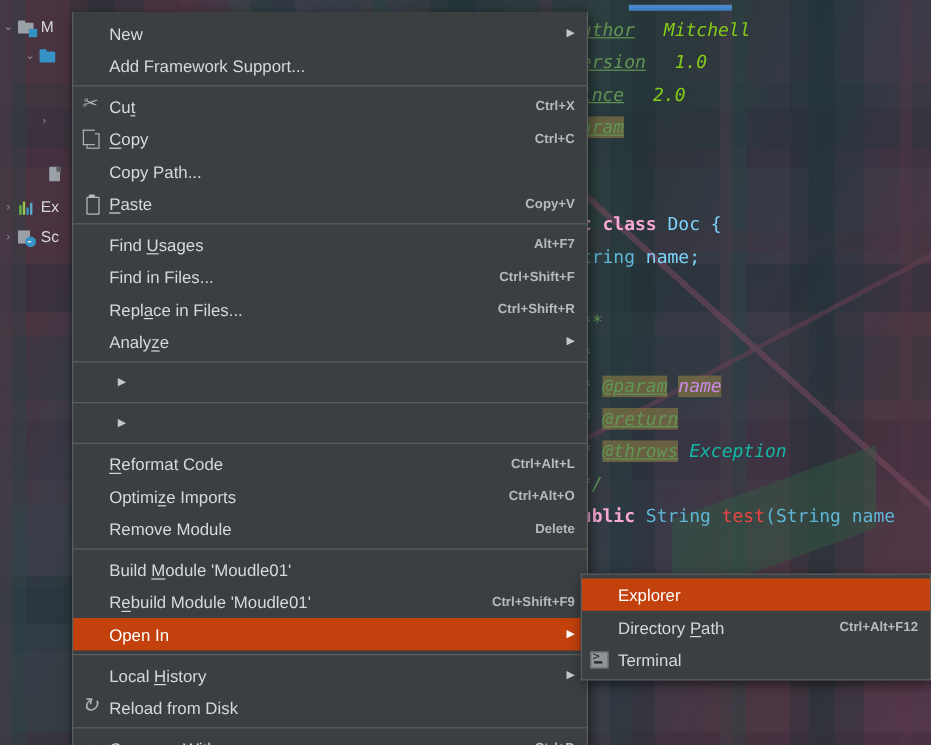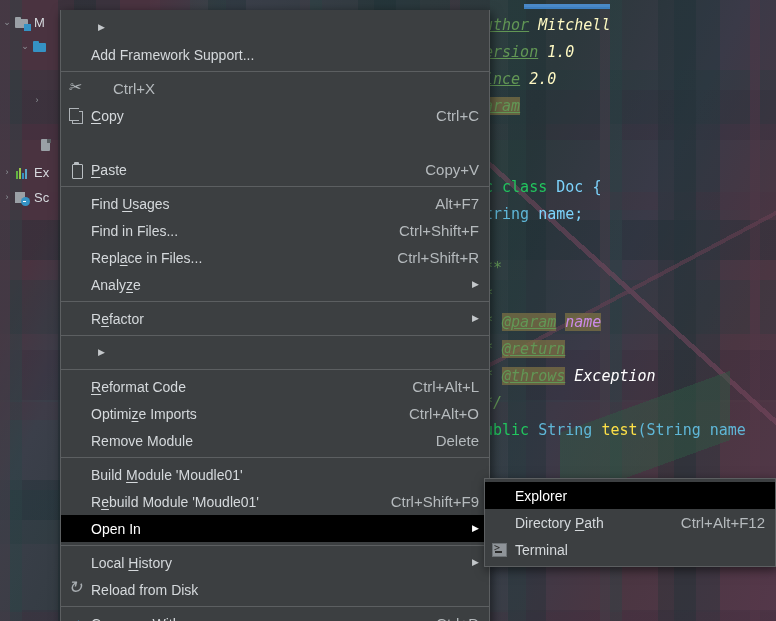--- a/index.html
+++ b/index.html
@@ -137,27 +137,27 @@
   
   .code {
     position: absolute; left: 484px; top: 12px; width: 292px; height: 609px;
     font-family: "DejaVu Sans Mono", monospace;
     font-size: 15px; line-height: 27px;
     white-space: pre;
   }
   .code-line { height: 27px; white-space: pre; }
   .cm  { color: #629755; font-style: italic; }
   .cmtag { color: #629755; font-style: italic; text-decoration: underline; }
-  .cmval { color: #fef9c3; font-style: italic; }
-  .kw2 { color: #22c55e; font-weight: normal; }
+  .cmval { color: #84cc16; font-style: italic; margin-left: 15px; }
+  .kw2 { color: #f9a8d4; font-weight: bold; }
   .typ { color: #5fb7d8; }
   .id  { color: #7dd3fc; }
   .par { color: #cb8ae8; font-style: italic; }
-  .exc { color: #ffffff; font-style: italic; margin-top: 19px; }
-  .mth { color: #fde047; }
+  .exc { color: #14b8a6; font-style: italic; margin-top: 19px; }
+  .mth { color: #ef4444; }
   .hl-olive { background: rgba(126,114,68,.72); }
 
   
   .gutter {
     position: absolute; left: 478px; top: 12px; width: 6px; height: 609px;
     background: rgba(49,51,53,.92);
   }
   .gutter-mark {
     position:absolute; left:0; width:6px; height:2px; background:#5c6164;
   }
@@ -174,26 +174,26 @@
     font-size: 14px;
   }
   .mi {
     position: relative; display: flex; align-items: center;
     height: 27px; padding: 0 10px 0 0; cursor: default;
   }
   .mi-icon {
     flex: 0 0 30px; width: 30px; height: 16px; position: relative;
   }
   .mi-label { flex: 1 1 auto; white-space: nowrap; color: #d5d9dc; }
-  .mi-key { flex: 0 0 auto; color: #b5babd; font-size: 15px; padding-left: 22px; }
+  .mi-key { flex: 0 0 auto; color: #b5babd; font-size: 11px; padding-left: 22px; font-weight: bold; }
   .mi-arrow {
     flex: 0 0 auto; width: 14px; text-align: right;
     color: #c4c8cb; font-size: 9px; line-height: 1;
   }
-  .mi.sel { background: #000000; }
+  .mi.sel { background: #c2410c; }
   .mi.sel .mi-label, .mi.sel .mi-key, .mi.sel .mi-arrow { color: #ffffff; }
   .u { text-decoration: underline; text-underline-offset: 2px; }
   .sep {
     height: 1px; background: #5c5f61; margin: 3px 0;
   }
 
   
   .ic { position:absolute; left:7px; top:0px; width:16px; height:16px; }
   .ic-cut::before {
     content:'\2702'; position:absolute; left:0; top:-2px;
@@ -312,42 +312,45 @@
     <div class="gutter-mark" style="top:140px;"></div>
     <div class="gutter-mark" style="top:258px;"></div>
     <div class="gutter-mark" style="top:432px;"></div>
   </div>
 
   <div class="code" id="code-area"><div class="code-line"><span class="cmtag">uthor</span><span class="cmval"> Mitchell</span></div><div class="code-line"><span class="cmtag">ersion</span><span class="cmval"> 1.0</span></div><div class="code-line"><span class="cmtag">ince</span><span class="cmval"> 2.0</span></div><div class="code-line"><span class="cmtag hl-olive">aram</span></div><div class="code-line">&nbsp;</div><div class="code-line">&nbsp;</div><div class="code-line"><span class="kw2">c </span><span class="kw2">class</span><span class="id"> Doc </span><span class="id">{</span></div><div class="code-line"><span class="typ">tring</span><span class="id"> name;</span></div><div class="code-line">&nbsp;</div><div class="code-line"><span class="cm">**</span></div><div class="code-line"><span class="cm">*</span></div><div class="code-line"><span class="cm">* </span><span class="cmtag hl-olive">@param</span><span class="cm"> </span><span class="par hl-olive">name</span></div><div class="code-line"><span class="cm">* </span><span class="cmtag hl-olive">@return</span></div><div class="code-line"><span class="cm">* </span><span class="cmtag hl-olive">@throws</span><span class="cm"> </span><span class="exc">Exception</span></div><div class="code-line"><span class="cm">*/</span></div><div class="code-line"><span class="kw2">ublic</span><span class="typ"> String </span><span class="mth">test</span><span class="typ">(</span><span class="typ">String name</span></div></div>
 
   <div class="menu" id="ctx-menu">
       <div class="mi">
         <span class="mi-icon"></span>
+        <span class="mi-label">New</span>
         <span class="mi-arrow">▶</span>
       </div>
       <div class="mi">
         <span class="mi-icon"></span>
         <span class="mi-label">Add Framework Support...</span>
       </div>
       <div class="sep"></div>
       <div class="mi">
         <span class="mi-icon">
           <i class="ic ic-cut"></i>
         </span>
+        <span class="mi-label">Cu<span class="u">t</span></span>
         <span class="mi-key">Ctrl+X</span>
       </div>
       <div class="mi">
         <span class="mi-icon">
           <i class="ic ic-copy"></i>
         </span>
         <span class="mi-label"><span class="u">C</span>opy</span>
         <span class="mi-key">Ctrl+C</span>
       </div>
       <div class="mi">
         <span class="mi-icon"></span>
+        <span class="mi-label">Copy Path...</span>
       </div>
       <div class="mi">
         <span class="mi-icon">
           <i class="ic ic-paste"></i>
         </span>
         <span class="mi-label"><span class="u">P</span>aste</span>
         <span class="mi-key">Copy+V</span>
       </div>
       <div class="sep"></div>
       <div class="mi">
@@ -366,21 +369,20 @@
         <span class="mi-key">Ctrl+Shift+R</span>
       </div>
       <div class="mi">
         <span class="mi-icon"></span>
         <span class="mi-label">Analy<span class="u">z</span>e</span>
         <span class="mi-arrow">▶</span>
       </div>
       <div class="sep"></div>
       <div class="mi">
         <span class="mi-icon"></span>
-        <span class="mi-label">R<span class="u">e</span>factor</span>
         <span class="mi-arrow">▶</span>
       </div>
       <div class="sep"></div>
       <div class="mi">
         <span class="mi-icon"></span>
         <span class="mi-arrow">▶</span>
       </div>
       <div class="sep"></div>
       <div class="mi">
         <span class="mi-icon"></span>

